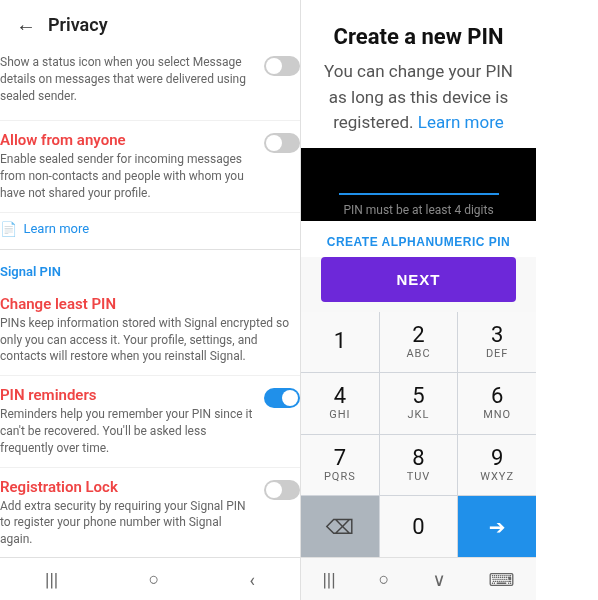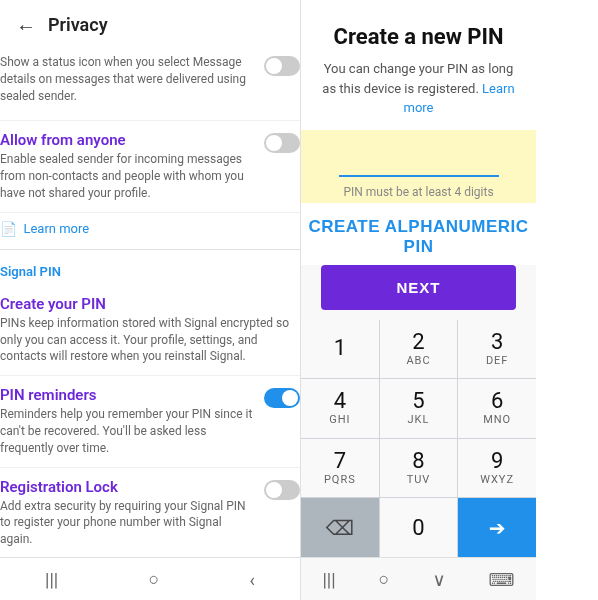--- a/index.html
+++ b/index.html
@@ -64,21 +64,21 @@
     }
 
     .item-text {
       flex: 1;
       padding-right: 8px;
     }
 
     .item-title {
       font-size: 15px;
       font-weight: 600;
-      color: #6d28d9;
+      color: #ef4444;
       margin-bottom: 2px;
     }
 
     .item-desc {
       font-size: 12px;
       color: #666;
       line-height: 1.4;
     }
 
     .item-desc-only {
@@ -185,33 +185,33 @@
     }
 
     .pin-title {
       font-size: 22px;
       font-weight: 700;
       color: #111;
       margin-bottom: 10px;
     }
 
     .pin-subtitle {
-      font-size: 13px;
+      font-size: 17px;
       color: #555;
       line-height: 1.5;
     }
 
     .pin-subtitle a {
       color: #2090EA;
       text-decoration: none;
     }
 
     .pin-input-area {
       padding: 16px 20px 4px;
-      background: #fef9c3;
+      background: #000000;
       display: flex;
       flex-direction: column;
       align-items: center;
     }
 
     .pin-input-line {
       width: 160px;
       border: none;
       border-bottom: 2px solid #2090EA;
       text-align: center;
@@ -229,21 +229,21 @@
     }
 
     .create-alphanumeric {
       display: flex;
       justify-content: center;
       padding: 14px 0 8px;
       background: #fff;
     }
 
     .create-alphanumeric-btn {
-      font-size: 17px;
+      font-size: 12px;
       font-weight: 600;
       color: #2090EA;
       letter-spacing: 0.5px;
       cursor: pointer;
       background: none;
       border: none;
     }
 
     .next-btn {
       margin: 0 20px 8px;
@@ -360,21 +360,21 @@
     <div class="learn-more-row">
       <span class="learn-more-icon">📄</span>
       <span class="learn-more-link">Learn more</span>
     </div>
 
     <div class="divider"></div>
 
     <div class="signal-pin-section-label">Signal PIN</div>
 
     <div class="section-item">
-      <div class="item-title">Create your PIN</div>
+      <div class="item-title">Change least PIN</div>
       <div class="item-desc">PINs keep information stored with Signal encrypted so only you can access it. Your profile, settings, and contacts will restore when you reinstall Signal.</div>
     </div>
 
     <div class="section-item">
       <div class="item-row">
         <div class="item-text">
           <div class="item-title">PIN reminders</div>
           <div class="item-desc">Reminders help you remember your PIN since it can't be recovered. You'll be asked less frequently over time.</div>
         </div>
         <div class="toggle on"></div>

